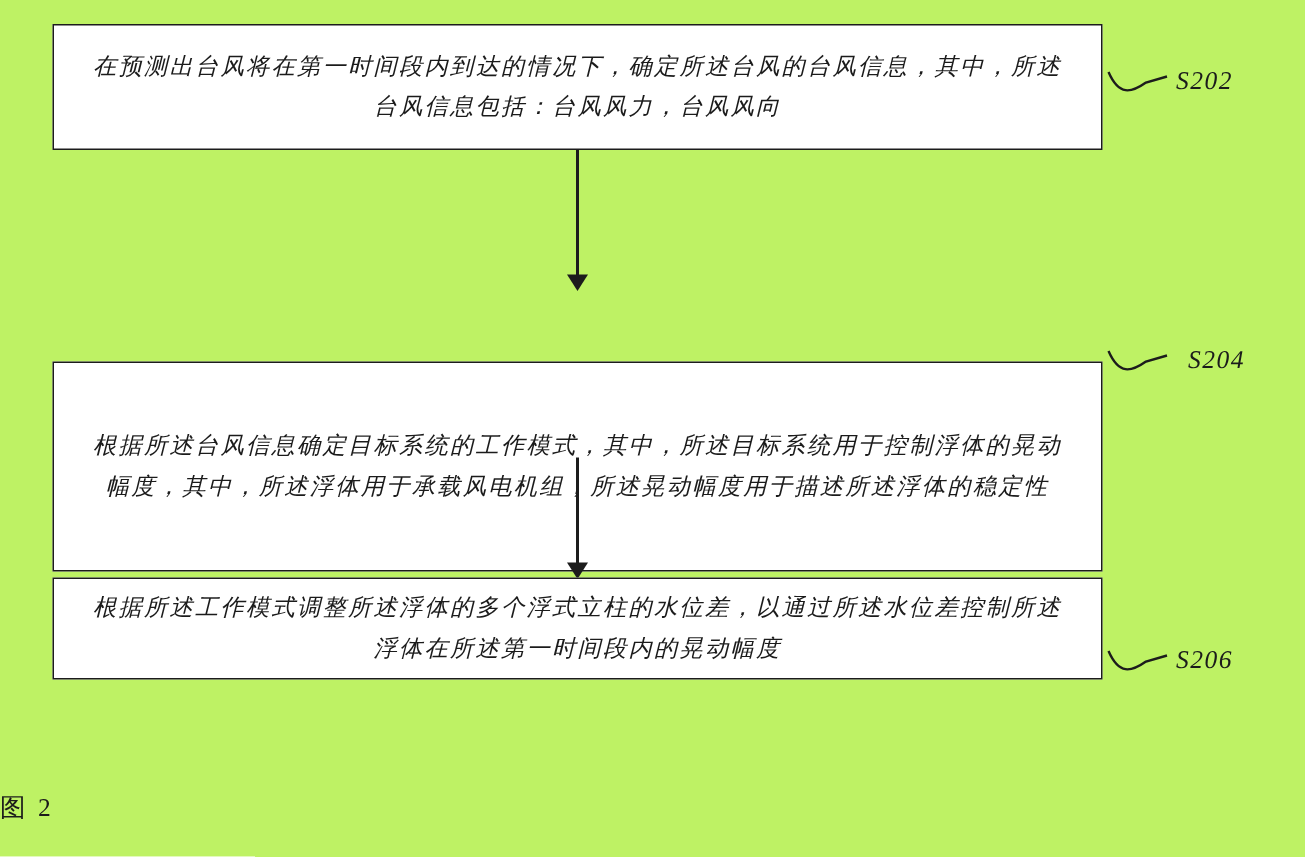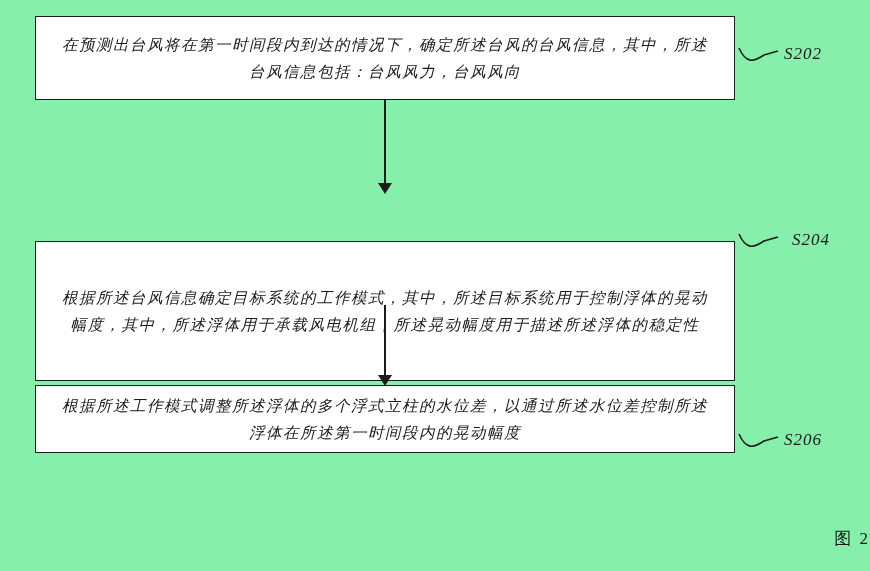--- a/index.html
+++ b/index.html
@@ -5,21 +5,21 @@
   html, body {
     margin: 0;
     padding: 0;
     background: #ffffff;
     font-family: "Liberation Serif", "DejaVu Serif", serif;
   }
   .canvas {
     position: relative;
     width: 870px;
     height: 571px;
-    background: #86efac;
+    background: #bef264;
     overflow: hidden;
   }
   .flow-box {
     position: absolute;
     left: 35px;
     width: 700px;
     border: 1.6px solid #1c1c1c;
     box-sizing: border-box;
     display: flex;
     align-items: center;
@@ -75,21 +75,21 @@
     color: #1b1b1b;
     letter-spacing: 1px;
     white-space: nowrap;
   }
 
   .figure-caption {
     position: absolute;
     left: 0;
     right: 0;
     top: 527px;
-    text-align: right;
+    text-align: left;
     font-size: 17px;
     letter-spacing: 2px;
     color: #1b1b1b;
   }
 </style>
 </head>
 <body>
 
 <div class="canvas">
 

